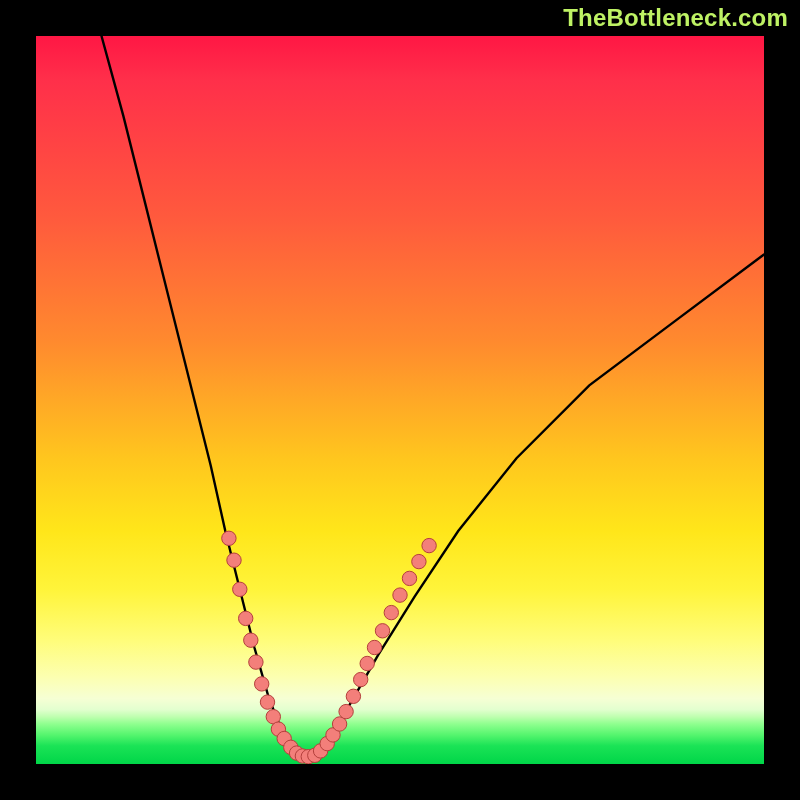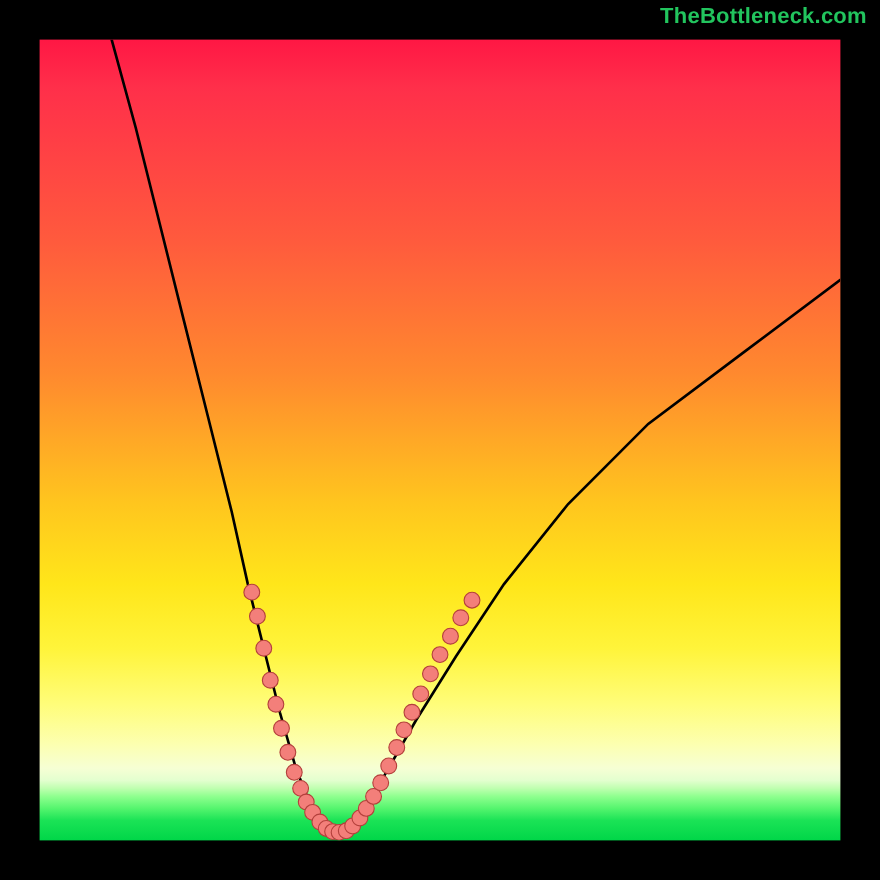--- a/index.html
+++ b/index.html
@@ -14,22 +14,22 @@
   .frame {
     position: relative;
     width: 800px;
     height: 800px;
     background: #000;
   }
   .watermark {
     position: absolute;
     top: 4px;
     right: 12px;
-    color: #22c55e;
-    font-size: 20px;
+    color: #bef264;
+    font-size: 24px;
     font-weight: 600;
     letter-spacing: 0.2px;
     z-index: 10;
   }
   .plot-area {
     position: absolute;
     left: 36px;
     top: 36px;
     width: 728px;
     height: 728px;

